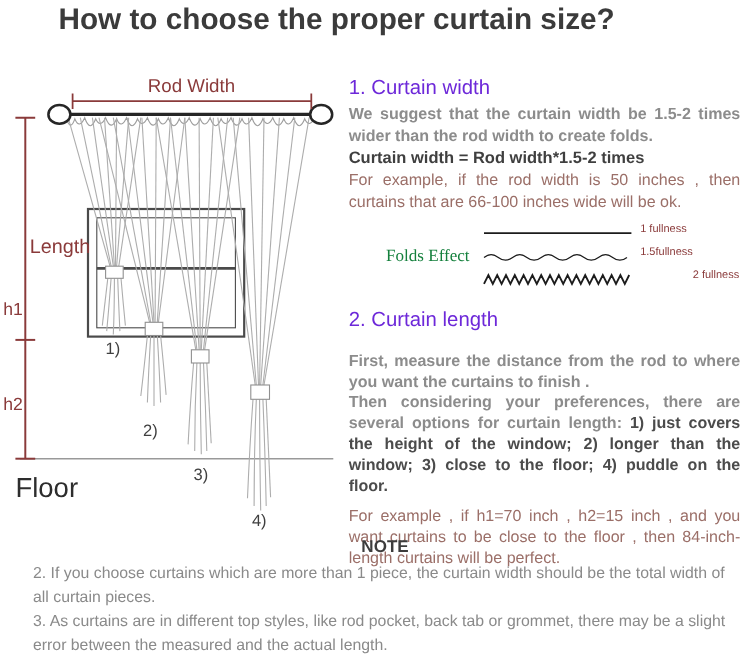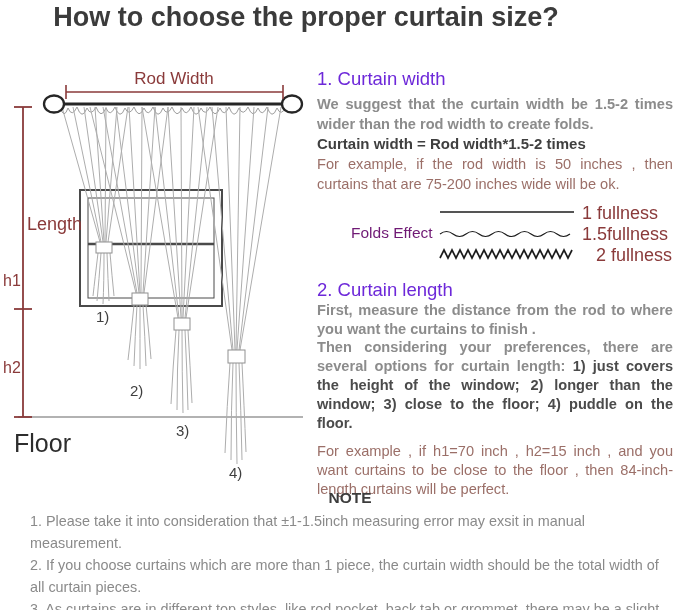--- a/index.html
+++ b/index.html
@@ -16,28 +16,28 @@
 
   .right-col { position:absolute; left:317px; top:60px; width:356px; }
   .right-col p { margin:0; text-align:justify; }
   .sec-heading { margin:0; font-size:18.5px; font-weight:400; color:#6d28d9; }
   #s1-heading { padding-top:8px; margin-bottom:4px; }
   .body-text  { font-size:14.6px; line-height:20px; color:#8c8c8c;font-weight:bold; }
   .formula    { font-size:15px; font-weight:bold; color:#3f3f3f; line-height:20px; }
   .example    { font-size:14.6px; line-height:20px; color:#9b6f68; }
 
   .folds { position:relative; height:66px; margin-top:9px; }
-  .folds-label { position:absolute; left:34px; top:21px; font-size:15.5px; color:#701a75; }
+  .folds-label { position:absolute; left:34px; top:21px; font-size:15.5px; color:#15803d;font-family:Liberation Serif, serif; }
   .fold-row { position:absolute; left:122px; width:240px; height:14px; }
   .fold-row svg { position:absolute; left:0; top:0; }
   .fold-row .fold-name { position:absolute; left:143px; top:-2px; width:90px;
-    font-size:18px; color:#8a3a3a; white-space:nowrap; }
+    font-size:10px; color:#8a3a3a; white-space:nowrap; }
   #fold-row-0 { top:2px; } #fold-row-1 { top:23px; } #fold-row-2 { top:44px;text-align:right; }
 
-  #s2-heading { margin-top:10px; margin-bottom:0; }
+  #s2-heading { margin-top:10px; margin-bottom:19px; }
   #s2-body1 { line-height:18.5px; }
   #s2-body2 { line-height:19px; }
   #s2-body2 b { color:#4b4b4b; }
   #s2-example { margin-top:9px; line-height:19px; }
 
   .note { position:absolute; left:30px; top:489px; width:640px; }
   .note h3 { margin:0 0 3px 0; font-size:15.5px; font-weight:700; color:#3c3c3c;text-align:center; }
   .note p { margin:0; font-size:14.4px; line-height:22px; color:#8a8a8a; }
 </style>
 </head>
@@ -154,21 +154,21 @@
     <text x="130" y="336" font-size="15" fill="#3f3f3f">2)</text>
     <text x="176" y="376" font-size="15" fill="#3f3f3f">3)</text>
     <text x="229" y="418" font-size="15" fill="#3f3f3f">4)</text>
   </svg>
 
   <div class="right-col">
 
     <h2 class="sec-heading" id="s1-heading">1. Curtain width</h2>
     <p class="body-text">We suggest that the curtain width be 1.5-2 times wider than the rod width to create folds.</p>
     <p class="formula">Curtain width = Rod width*1.5-2 times</p>
-    <p class="example">For example, if the rod width is 50 inches , then curtains that are 75-200 inches wide will be ok.</p>
+    <p class="example">For example, if the rod width is 50 inches , then curtains that are 66-100 inches wide will be ok.</p>
 
     <div class="folds">
       <span class="folds-label">Folds Effect</span>
 
       <div class="fold-row" id="fold-row-0">
         <svg width="136" height="14">
           <line x1="1" y1="7" x2="135" y2="7" stroke="#1c1c1c" stroke-width="1.6"></line>
         </svg>
         <span class="fold-name">1 fullness</span>
       </div>
@@ -189,18 +189,17 @@
     </div>
 
     <h2 class="sec-heading" id="s2-heading">2. Curtain length</h2>
     <p class="body-text" id="s2-body1">First, measure the distance from the rod to where you want the curtains to finish .</p>
     <p class="body-text" id="s2-body2"><span>Then considering your preferences, there are several options for curtain length: </span><b>1) just covers the height of the window; 2) longer than the window; 3) close to the floor; 4) puddle on the floor.</b></p>
     <p class="example" id="s2-example">For example , if h1=70 inch , h2=15 inch , and you want curtains to be close to the floor , then 84-inch-length curtains will be perfect.</p>
   </div>
 
   <div class="note">
     <h3>NOTE</h3>
-    <p>1. Please take it into consideration that ±1-1.5inch measuring error may exsit in manual measurement.</p>
     <p>2. If you choose curtains which are more than 1 piece, the curtain width should be the total width of all curtain pieces.</p>
     <p>3. As curtains are in different top styles, like rod pocket, back tab or grommet, there may be a slight error between the measured and the actual length.</p>
   </div>
 
 </div>
 
 </body></html>

